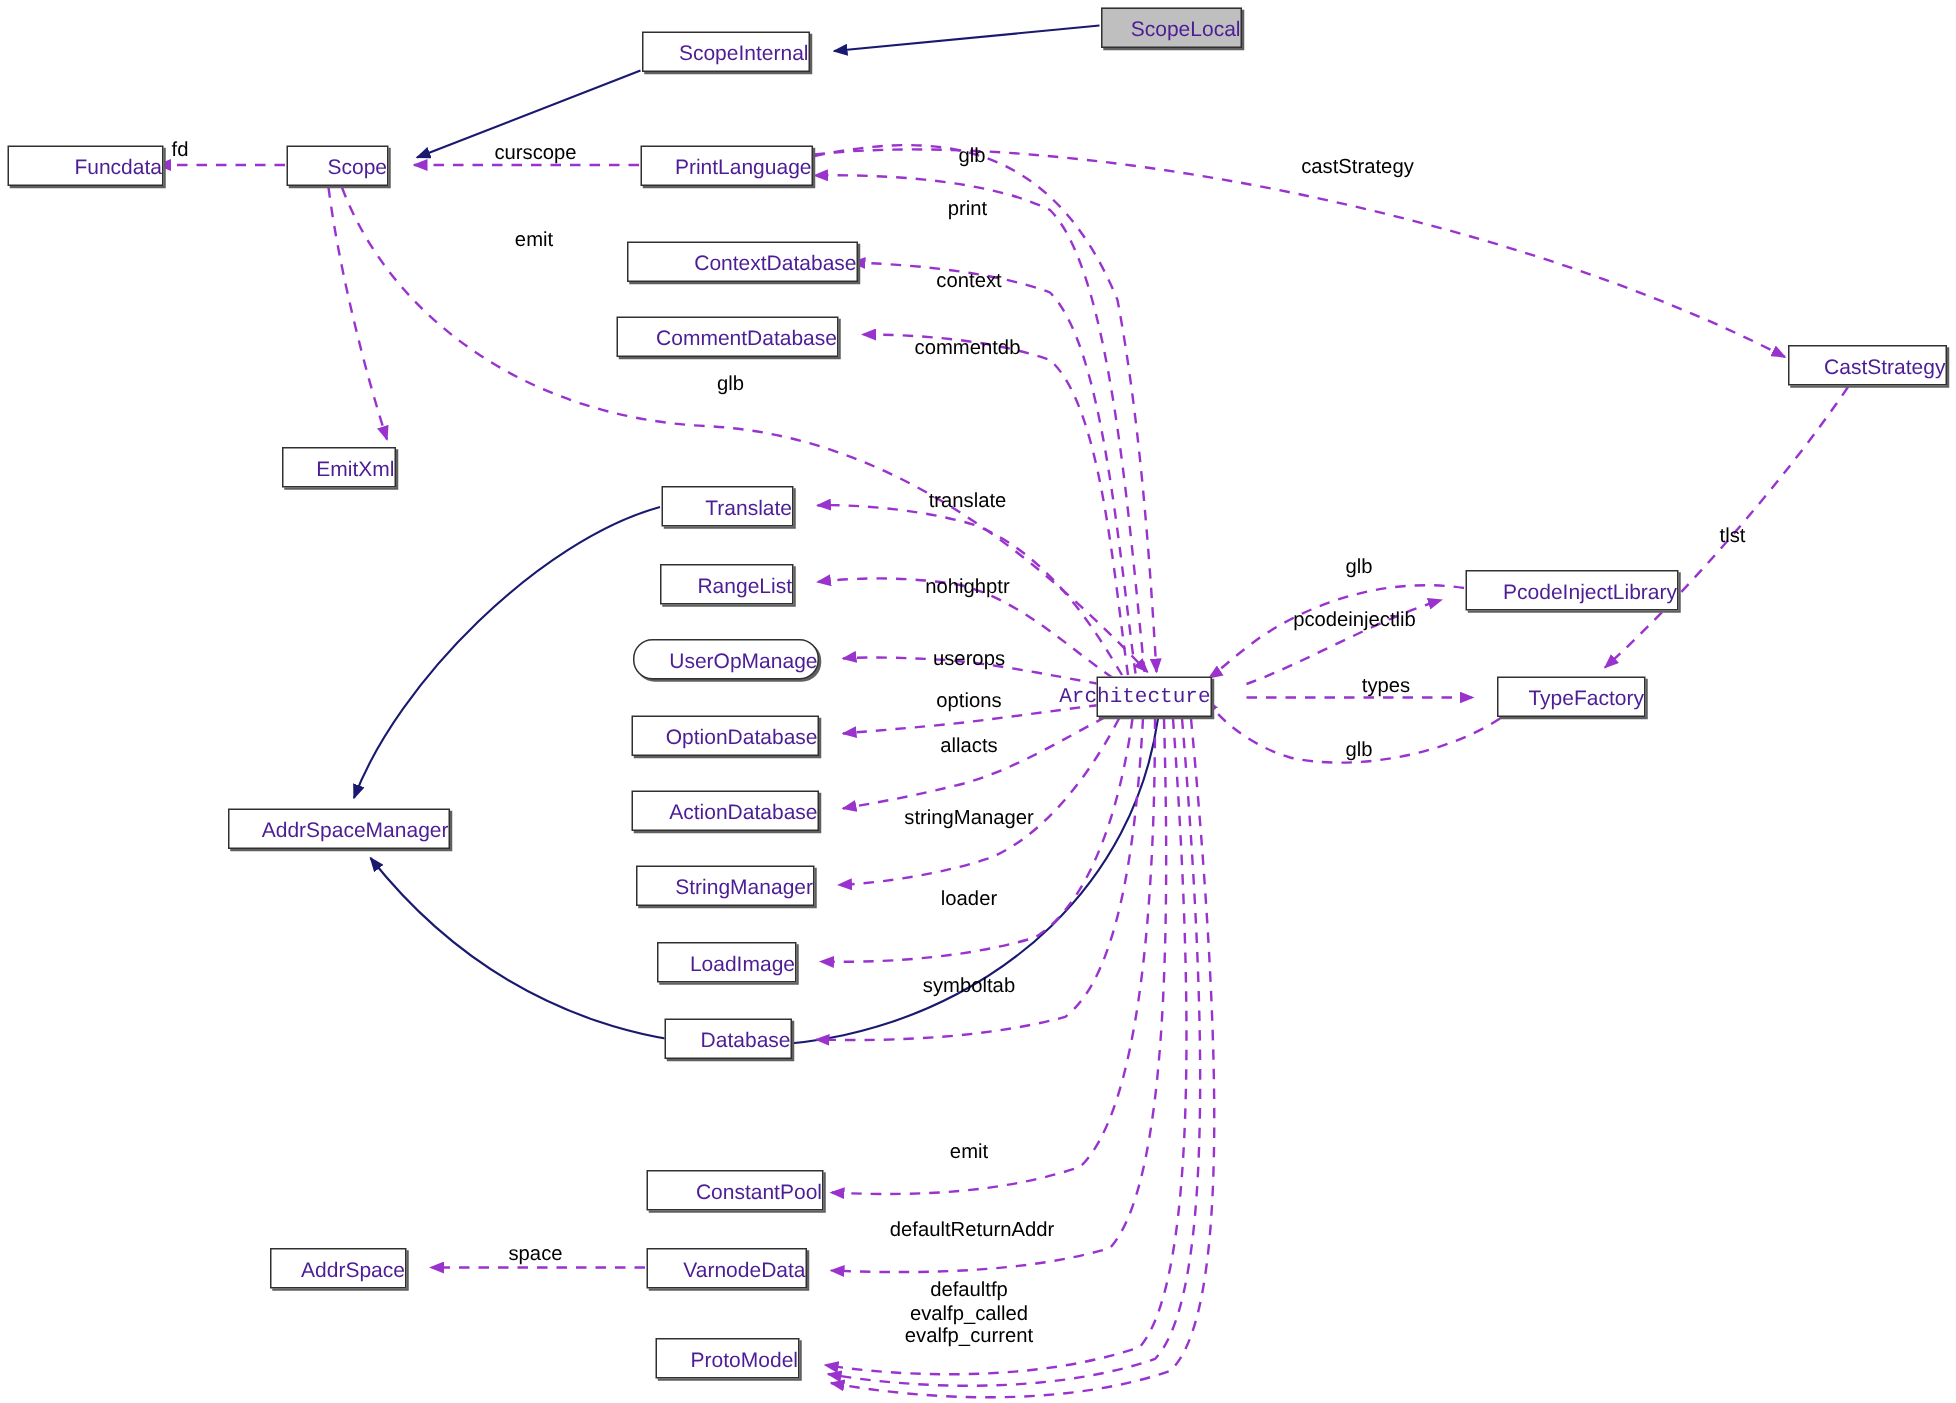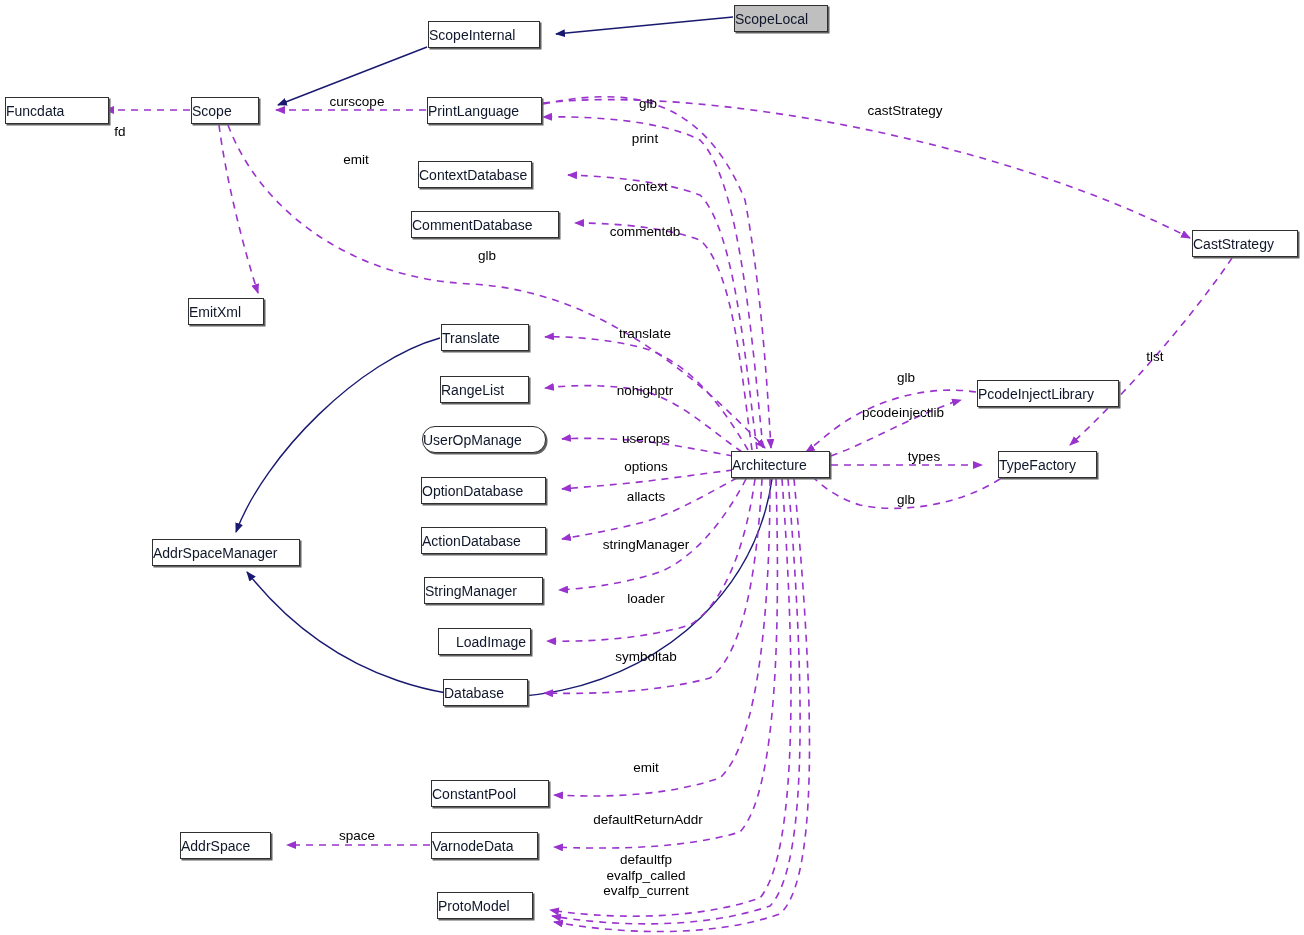--- a/index.html
+++ b/index.html
@@ -21,26 +21,26 @@
     top: 0;
     width: 1304px;
     height: 935px;
     pointer-events: none;
   }
   .node {
     position: absolute;
     box-sizing: border-box;
     border: 1px solid #303030;
     background: #ffffff;
-    color: #0f172a;
+    color: #4c1d95;
     font-size: 14px;
     line-height: 1;
     display: flex;
     align-items: center;
-    justify-content: flex-start;
+    justify-content: flex-end;
     white-space: nowrap;
     box-shadow: 1.5px 1.5px 0 0 #606060;
   }
   .node.current {
     background: #bfbfbf;
   }
   .edge-label {
     position: absolute;
     font-size: 13.5px;
     color: #000000;
@@ -108,21 +108,21 @@
       </div>
       <div class="node" style="left: 5px; top: 97px; width: 104px; height: 27px;">
         <span>Funcdata</span>
       </div>
       <div class="node" style="left: 191px; top: 97px; width: 68px; height: 27px;">
         <span>Scope</span>
       </div>
       <div class="node" style="left: 427px; top: 97px; width: 115px; height: 27px;">
         <span>PrintLanguage</span>
       </div>
-      <div class="node" style="left: 418px; top: 161px; width: 114px; height: 27px;">
+      <div class="node" style="left: 418px; top: 161px; width: 154px; height: 27px;">
         <span>ContextDatabase</span>
       </div>
       <div class="node" style="left: 411px; top: 211px; width: 148px; height: 27px;">
         <span>CommentDatabase</span>
       </div>
       <div class="node" style="left: 1192px; top: 230px; width: 106px; height: 27px;">
         <span>CastStrategy</span>
       </div>
       <div class="node" style="left: 188px; top: 298px; width: 76px; height: 27px;">
         <span>EmitXml</span>
@@ -132,21 +132,21 @@
       </div>
       <div class="node" style="left: 440px; top: 376px; width: 89px; height: 27px;">
         <span>RangeList</span>
       </div>
       <div class="node" style="left: 977px; top: 380px; width: 142px; height: 27px;">
         <span>PcodeInjectLibrary</span>
       </div>
       <div class="node" style="left: 422px; top: 426px; width: 124px; height: 27px; border-radius: 13px;">
         <span>UserOpManage</span>
       </div>
-      <div class="node" style="left: 731px; top: 451px; width: 99px; height: 27px;">
+      <div class="node" style="left: 731px; top: 451px; width: 77px; height: 27px; font-family: Liberation Mono, monospace;">
         <span>Architecture</span>
       </div>
       <div class="node" style="left: 998px; top: 451px; width: 99px; height: 27px;">
         <span>TypeFactory</span>
       </div>
       <div class="node" style="left: 421px; top: 477px; width: 125px; height: 27px;">
         <span>OptionDatabase</span>
       </div>
       <div class="node" style="left: 421px; top: 527px; width: 125px; height: 27px;">
         <span>ActionDatabase</span>
@@ -170,21 +170,21 @@
         <span>AddrSpace</span>
       </div>
       <div class="node" style="left: 431px; top: 832px; width: 107px; height: 27px;">
         <span>VarnodeData</span>
       </div>
       <div class="node" style="left: 437px; top: 892px; width: 96px; height: 27px;">
         <span>ProtoModel</span>
       </div>
     </div>
   <div id="labels-group">
-      <div class="edge-label" style="left: 120px; top: 100px; margin-top: 32px;">fd</div>
+      <div class="edge-label" style="left: 120px; top: 100px;">fd</div>
       <div class="edge-label" style="left: 357px; top: 102px;">curscope</div>
       <div class="edge-label" style="left: 648px; top: 104px;">glb</div>
       <div class="edge-label" style="left: 645px; top: 139px;">print</div>
       <div class="edge-label" style="left: 905px; top: 111px;">castStrategy</div>
       <div class="edge-label" style="left: 356px; top: 160px;">emit</div>
       <div class="edge-label" style="left: 646px; top: 187px;">context</div>
       <div class="edge-label" style="left: 645px; top: 232px;">commentdb</div>
       <div class="edge-label" style="left: 487px; top: 256px;">glb</div>
       <div class="edge-label" style="left: 645px; top: 334px;">translate</div>
       <div class="edge-label" style="left: 1155px; top: 357px;">tlst</div>

